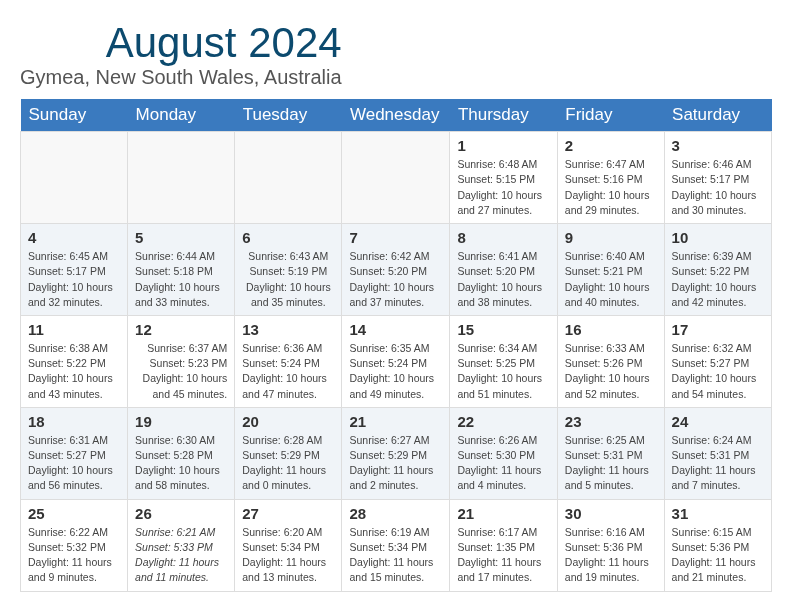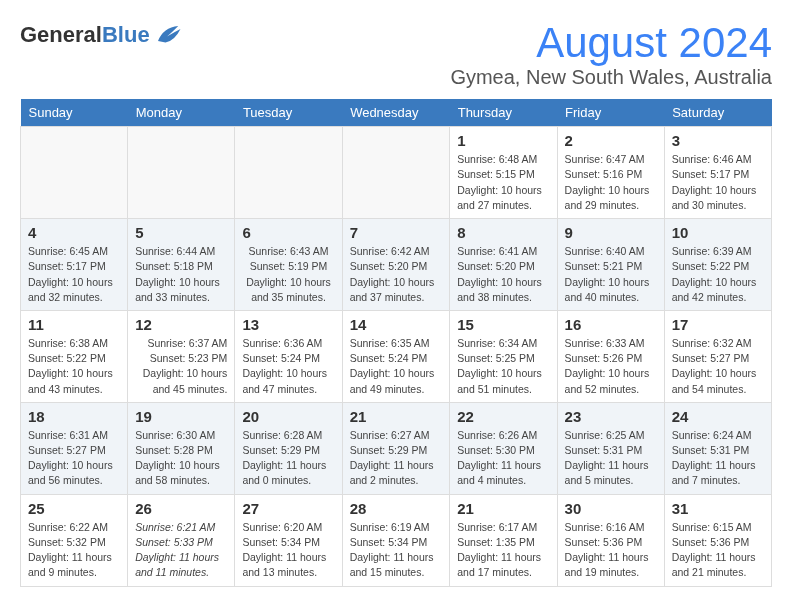--- a/index.html
+++ b/index.html
@@ -31,38 +31,38 @@
       width: 30px;
       height: 30px;
       margin-left: 2px;
     }
     .title-block {
       text-align: right;
     }
     .month-title {
       font-size: 42px;
       font-weight: normal;
-      color: #3b82f6;
+      color: #0c4a6e;
       line-height: 1.1;
     }
     .location {
       font-size: 20px;
       color: #555;
     }
     table {
       width: 100%;
       border-collapse: collapse;
       font-size: 11px;
     }
     thead tr th {
       background: #3a7abf;
       color: #fff;
       text-align: left;
       padding: 6px 8px;
-      font-size: 13px;
+      font-size: 17px;
       font-weight: normal;
     }
     tbody tr {
       vertical-align: top;
     }
     tbody tr:nth-child(odd) {
       background: #fff;
     }
     tbody tr:nth-child(even) {
       background: #f0f4f8;
@@ -87,32 +87,20 @@
     .day-info {
       color: #444;
       line-height: 1.45;
       font-size: 10.5px;
     }
   </style>
 </head>
 <body>
 
 <div class="header">
-  <div class="logo">
-    <div>
-      <div style="display:flex;align-items:center;">
-        <div class="logo-text">
-          <span class="logo-general">General</span><span class="logo-blue">Blue</span>
-        </div>
-        <svg class="logo-bird" viewBox="0 0 40 40">
-          <path d="M8 28 Q15 10 35 8 Q25 18 20 22 Q30 16 38 12 Q30 28 18 30 Z" fill="#3a7abf"></path>
-        </svg>
-      </div>
-    </div>
-  </div>
   <div class="title-block">
     <div class="month-title">August 2024</div>
     <div class="location">Gymea, New South Wales, Australia</div>
   </div>
 </div>
 
 <table>
   <thead>
     <tr>
     <th>Sunday</th>

